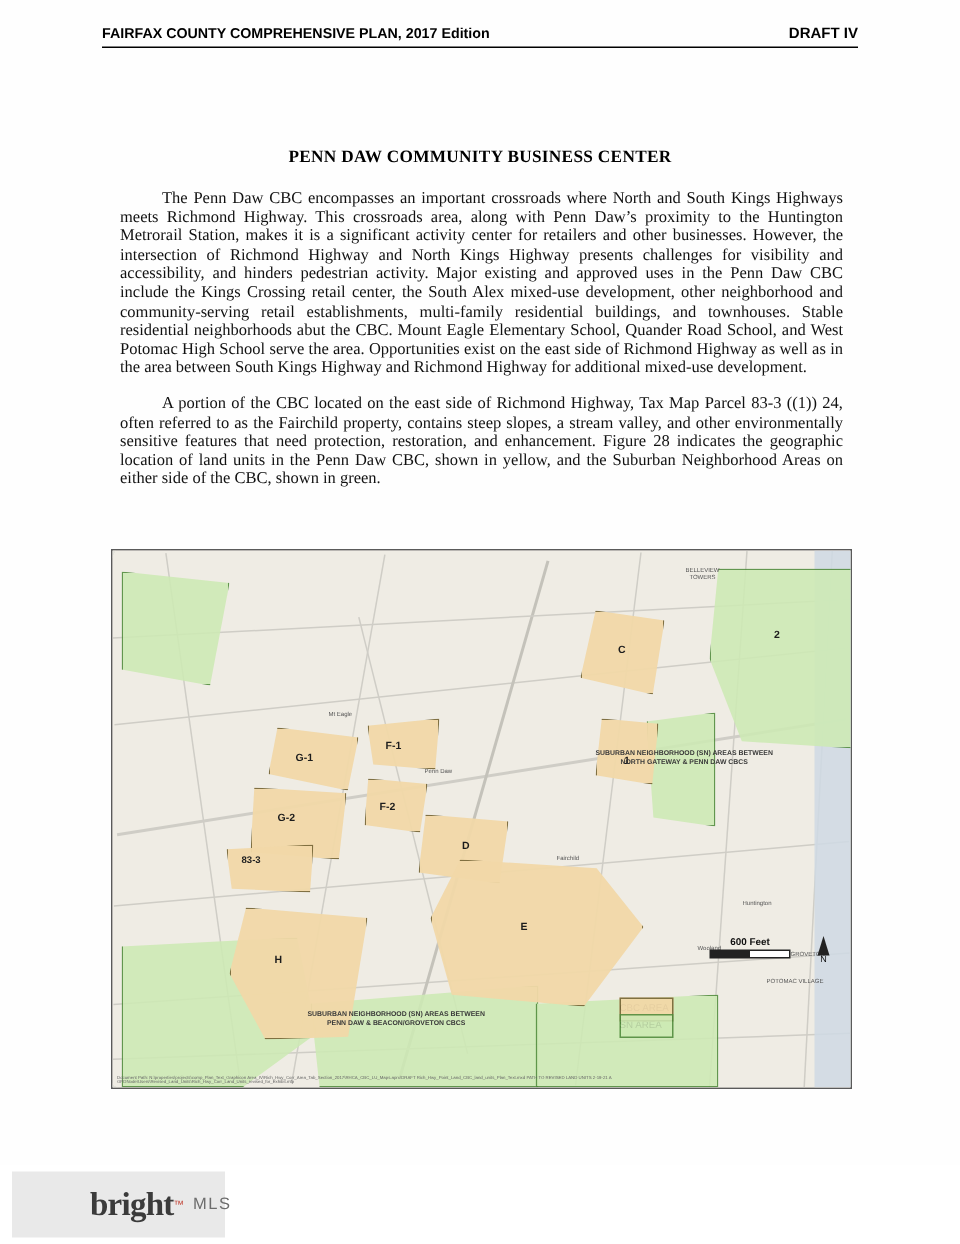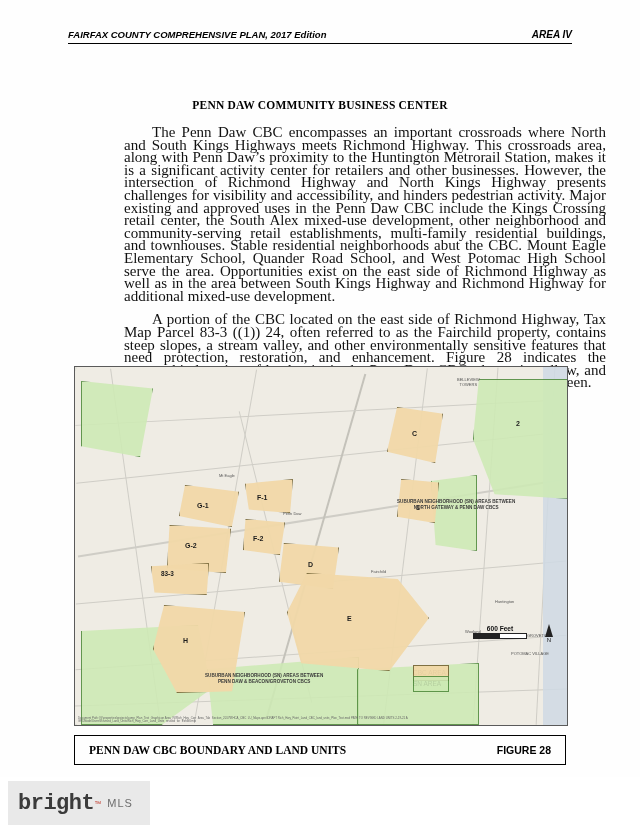--- a/index.html
+++ b/index.html
@@ -19,24 +19,23 @@
     left: 0; top: 0;
     width: 640px;
     height: 829px;
     background: #fefefe;
   }
 
   
   .header {
     position: absolute;
     left: 68px;
-    top: 28px;
+    top: 16px;
     width: 504px;
     font-family: "Liberation Sans", sans-serif;
-    font-style: italic;
   }
   .hdr-row {
     display: flex;
     justify-content: space-between;
     align-items: baseline;
     font-size: 9.5px;
     line-height: 14px;
   }
   .hdr-left { font-weight: bold; }
   .hdr-left .reg { font-weight: normal; }
@@ -59,25 +58,24 @@
     font-size: 11.5px;
     letter-spacing: 0.2px;
   }
 
   
   .body-text {
     position: absolute;
     left: 80px;
     top: 126px;
     width: 482px;
-    font-size: 15px;
+    font-size: 11px;
     line-height: 12.6px;
     text-align: justify;
     color: #111;
-    margin-left: 44px;
   }
   .body-text p {
     margin: 0 0 11px 0;
     text-indent: 28px;
   }
 
   
   .figure-box {
     position: absolute;
     left: 74px;
@@ -260,25 +258,26 @@
     top: 781px;
     width: 142px;
     height: 44px;
     background: #e9e9e9;
     display: flex;
     align-items: center;
     padding-left: 10px;
     box-sizing: border-box;
   }
   .wm-bright {
-    font-family: Liberation Mono, monospace;
+    font-family: Liberation Serif, serif;
     font-weight: bold;
     font-size: 22px;
     color: #3b3b3b;
     letter-spacing: -0.5px;
+    margin-left: 42px;
   }
   .wm-tm {
     font-family: "Liberation Sans", sans-serif;
     font-size: 7px;
     color: #c0392b;
     vertical-align: super;
   }
   .wm-mls {
     font-family: "Liberation Sans", sans-serif;
     font-size: 11px;
@@ -288,21 +287,21 @@
   }
 </style>
 </head>
 <body>
 
 <div class="page">
 
   <div class="header">
     <div class="hdr-row">
       <div class="hdr-left">FAIRFAX COUNTY COMPREHENSIVE PLAN, 2017 Edition</div>
-      <div class="hdr-right">AREA IV</div>
+      <div class="hdr-right">DRAFT IV</div>
     </div>
     <div class="hdr-rule"></div>
   </div>
 
   <div class="doc-title">PENN DAW COMMUNITY BUSINESS CENTER</div>
 
   <div class="body-text">
     <p>The Penn Daw CBC encompasses an important crossroads where North and South Kings Highways meets Richmond Highway.  This crossroads area, along with Penn Daw’s proximity to the Huntington Metrorail Station, makes it is a significant activity center for retailers and other businesses.  However, the intersection of Richmond Highway and North Kings Highway presents challenges for visibility and accessibility, and hinders pedestrian activity.  Major existing and approved uses in the Penn Daw CBC include the Kings Crossing retail center, the South Alex mixed-use development, other neighborhood and community-serving retail establishments, multi-family residential buildings, and townhouses.  Stable residential neighborhoods abut the CBC.  Mount Eagle Elementary School, Quander Road School, and West Potomac High School serve the area.  Opportunities exist on the east side of Richmond Highway as well as in the area between South Kings Highway and Richmond Highway for additional mixed-use development.</p>
     <p>A portion of the CBC located on the east side of Richmond Highway, Tax Map Parcel 83-3 ((1)) 24, often referred to as the Fairchild property, contains steep slopes, a stream valley, and other environmentally sensitive features that need protection, restoration, and enhancement. Figure 28 indicates the geographic location of land units in the Penn Daw CBC, shown in yellow, and the Suburban Neighborhood Areas on either side of the CBC, shown in green.</p>
   </div>
@@ -390,24 +389,20 @@
       </div>
       <div class="legend-row">
         <div class="legend-swatch sn"></div>
         <div>SN AREA</div>
       </div>
     </div>
 
     <div class="credit">Document Path: N:\properties\projects\comp_Plan_Text_Graphicon Area_IV\Rich_Hwy_Corr_Area_Tab_Section_2017\RHCA_CBC_LU_Maps.aprx\DRAFT Rich_Hwy_Point_Land_CBC_land_units_Plan_Text.mxd   PATH TO REVISED LAND UNITS   2-19-21   A GPDNode\Users\Revised_Land_Units\Rich_Hwy_Corr_Land_Units_revised_for_Exhibit.mfp</div>
   </div>
 
-  <div class="caption-box">
-    <div class="caption-left">PENN DAW CBC BOUNDARY AND LAND UNITS</div>
-    <div class="caption-right">FIGURE 28</div>
-  </div>
 
   <div class="watermark"></div>
   <div class="wm-logo">
     <span class="wm-bright">bright</span>
     <span class="wm-tm">™</span>
     <span class="wm-mls">MLS</span>
   </div>
 
 </div>
 

